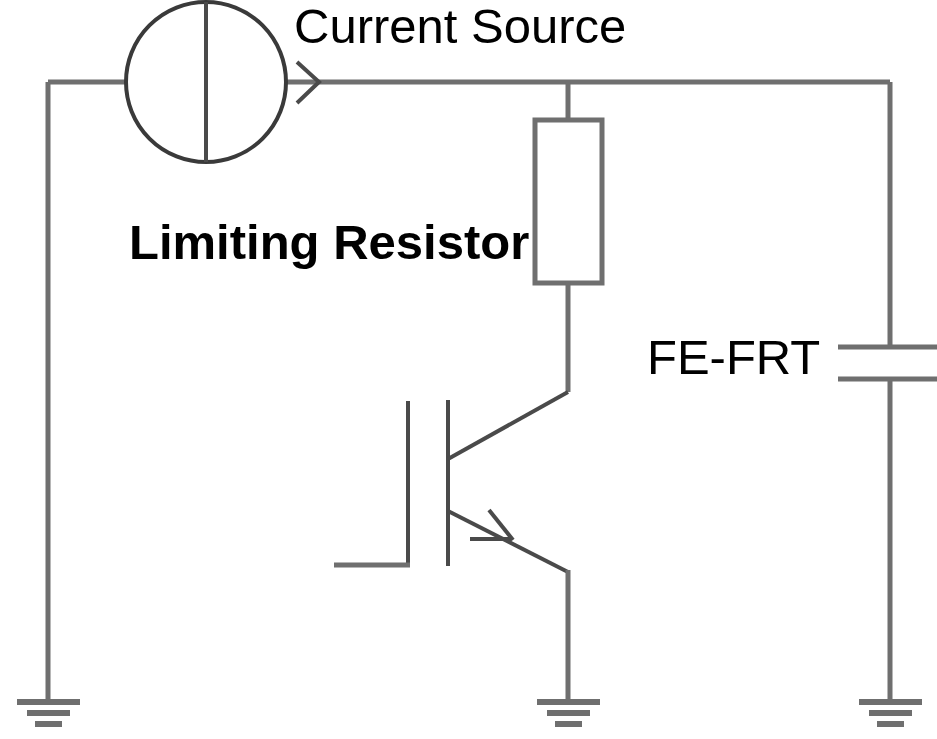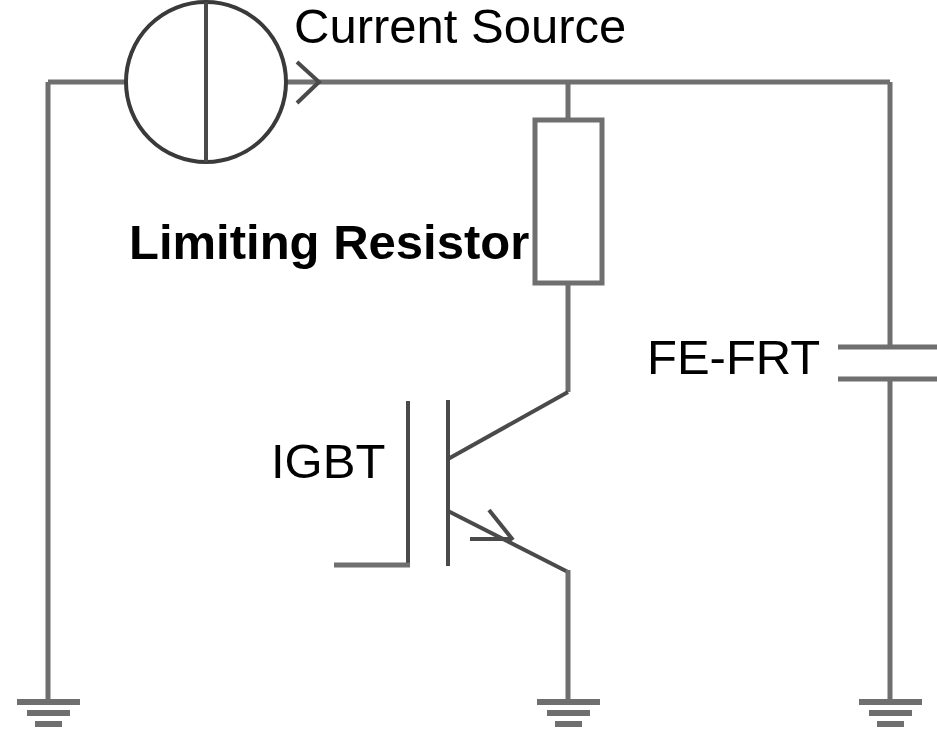--- a/index.html
+++ b/index.html
@@ -163,17 +163,16 @@
       <line class="ground-bar" x1="869" y1="713" x2="912" y2="713"></line>
       <line class="ground-bar" x1="877" y1="724" x2="904" y2="724"></line>
     </g>
 
   </svg>
 
   <div class="label" id="label-current-source">Current Source</div>
 
   <div class="label" id="label-limiting-resistor">Limiting Resistor</div>
 
-  <div class="label" id="label-igbt">IGBT</div>
 
   <div class="label" id="label-fe-frt">FE-FRT</div>
 
 </div>
 
 </body></html>

